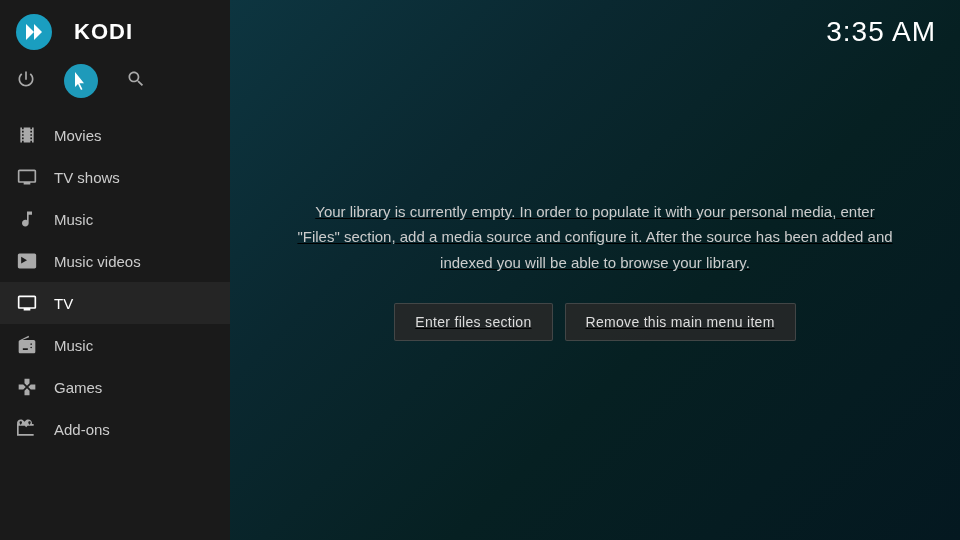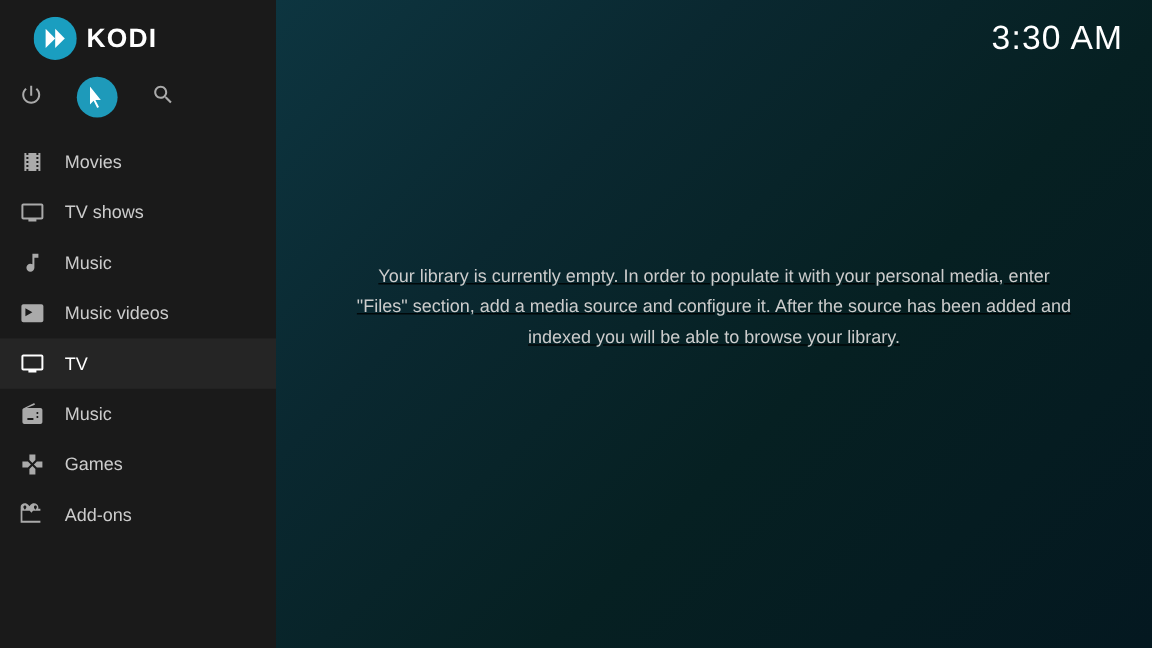--- a/index.html
+++ b/index.html
@@ -22,22 +22,22 @@
       background: #1a1a1a;
       display: flex;
       flex-direction: column;
       position: relative;
       z-index: 2;
     }
 
     #sidebar-header {
       display: flex;
       align-items: center;
-      padding: 14px 16px 10px 28px;
-      gap: 8px;
+      padding: 14px 16px 10px 16px;
+      gap: 22px;
     }
 
     #kodi-logo {
       width: 36px;
       height: 36px;
     }
 
     #kodi-title {
       color: #fff;
       font-size: 22px;
@@ -275,18 +275,22 @@
             <path d="M20 6h-2.18c.07-.44.18-.88.18-1.34C18 2.54 15.96.5 13.5.5c-1.33 0-2.51.58-3.33 1.5L9 3.34 7.83 2C7.01 1.09 5.84.5 4.5.5 2.04.5 0 2.54 0 4.66 0 5.12.11 5.56.18 6H0v14h20V6zm-5-3.18c.82 0 1.5.68 1.5 1.5 0 .74-.98 2.09-1.5 2.73-.52-.64-1.5-1.99-1.5-2.73 0-.82.68-1.5 1.5-1.5zM4.5 2.82c.82 0 1.5.68 1.5 1.5 0 .74-.98 2.09-1.5 2.73C3.98 6.41 3 5.06 3 4.32c0-.82.68-1.5 1.5-1.5zM2 18V8h7.34L11 9.93 12.66 8H20v10H2z"></path>
           </svg>
       </span>
       <span>Add-ons</span>
     </div>
 
   </nav>
 </div>
 
 <div id="main">
-  <div id="clock">3:30 AM</div>
+  <div id="clock">3:35 AM</div>
 
   <div id="content-area">
     <p id="library-message">Your library is currently empty. In order to populate it with your personal media, enter "Files" section, add a media source and configure it. After the source has been added and indexed you will be able to browse your library.</p>
+    <div id="action-buttons">
+      <button class="action-btn">Enter files section</button>
+      <button class="action-btn">Remove this main menu item</button>
+    </div>
   </div>
 </div>
 
 </body></html>

